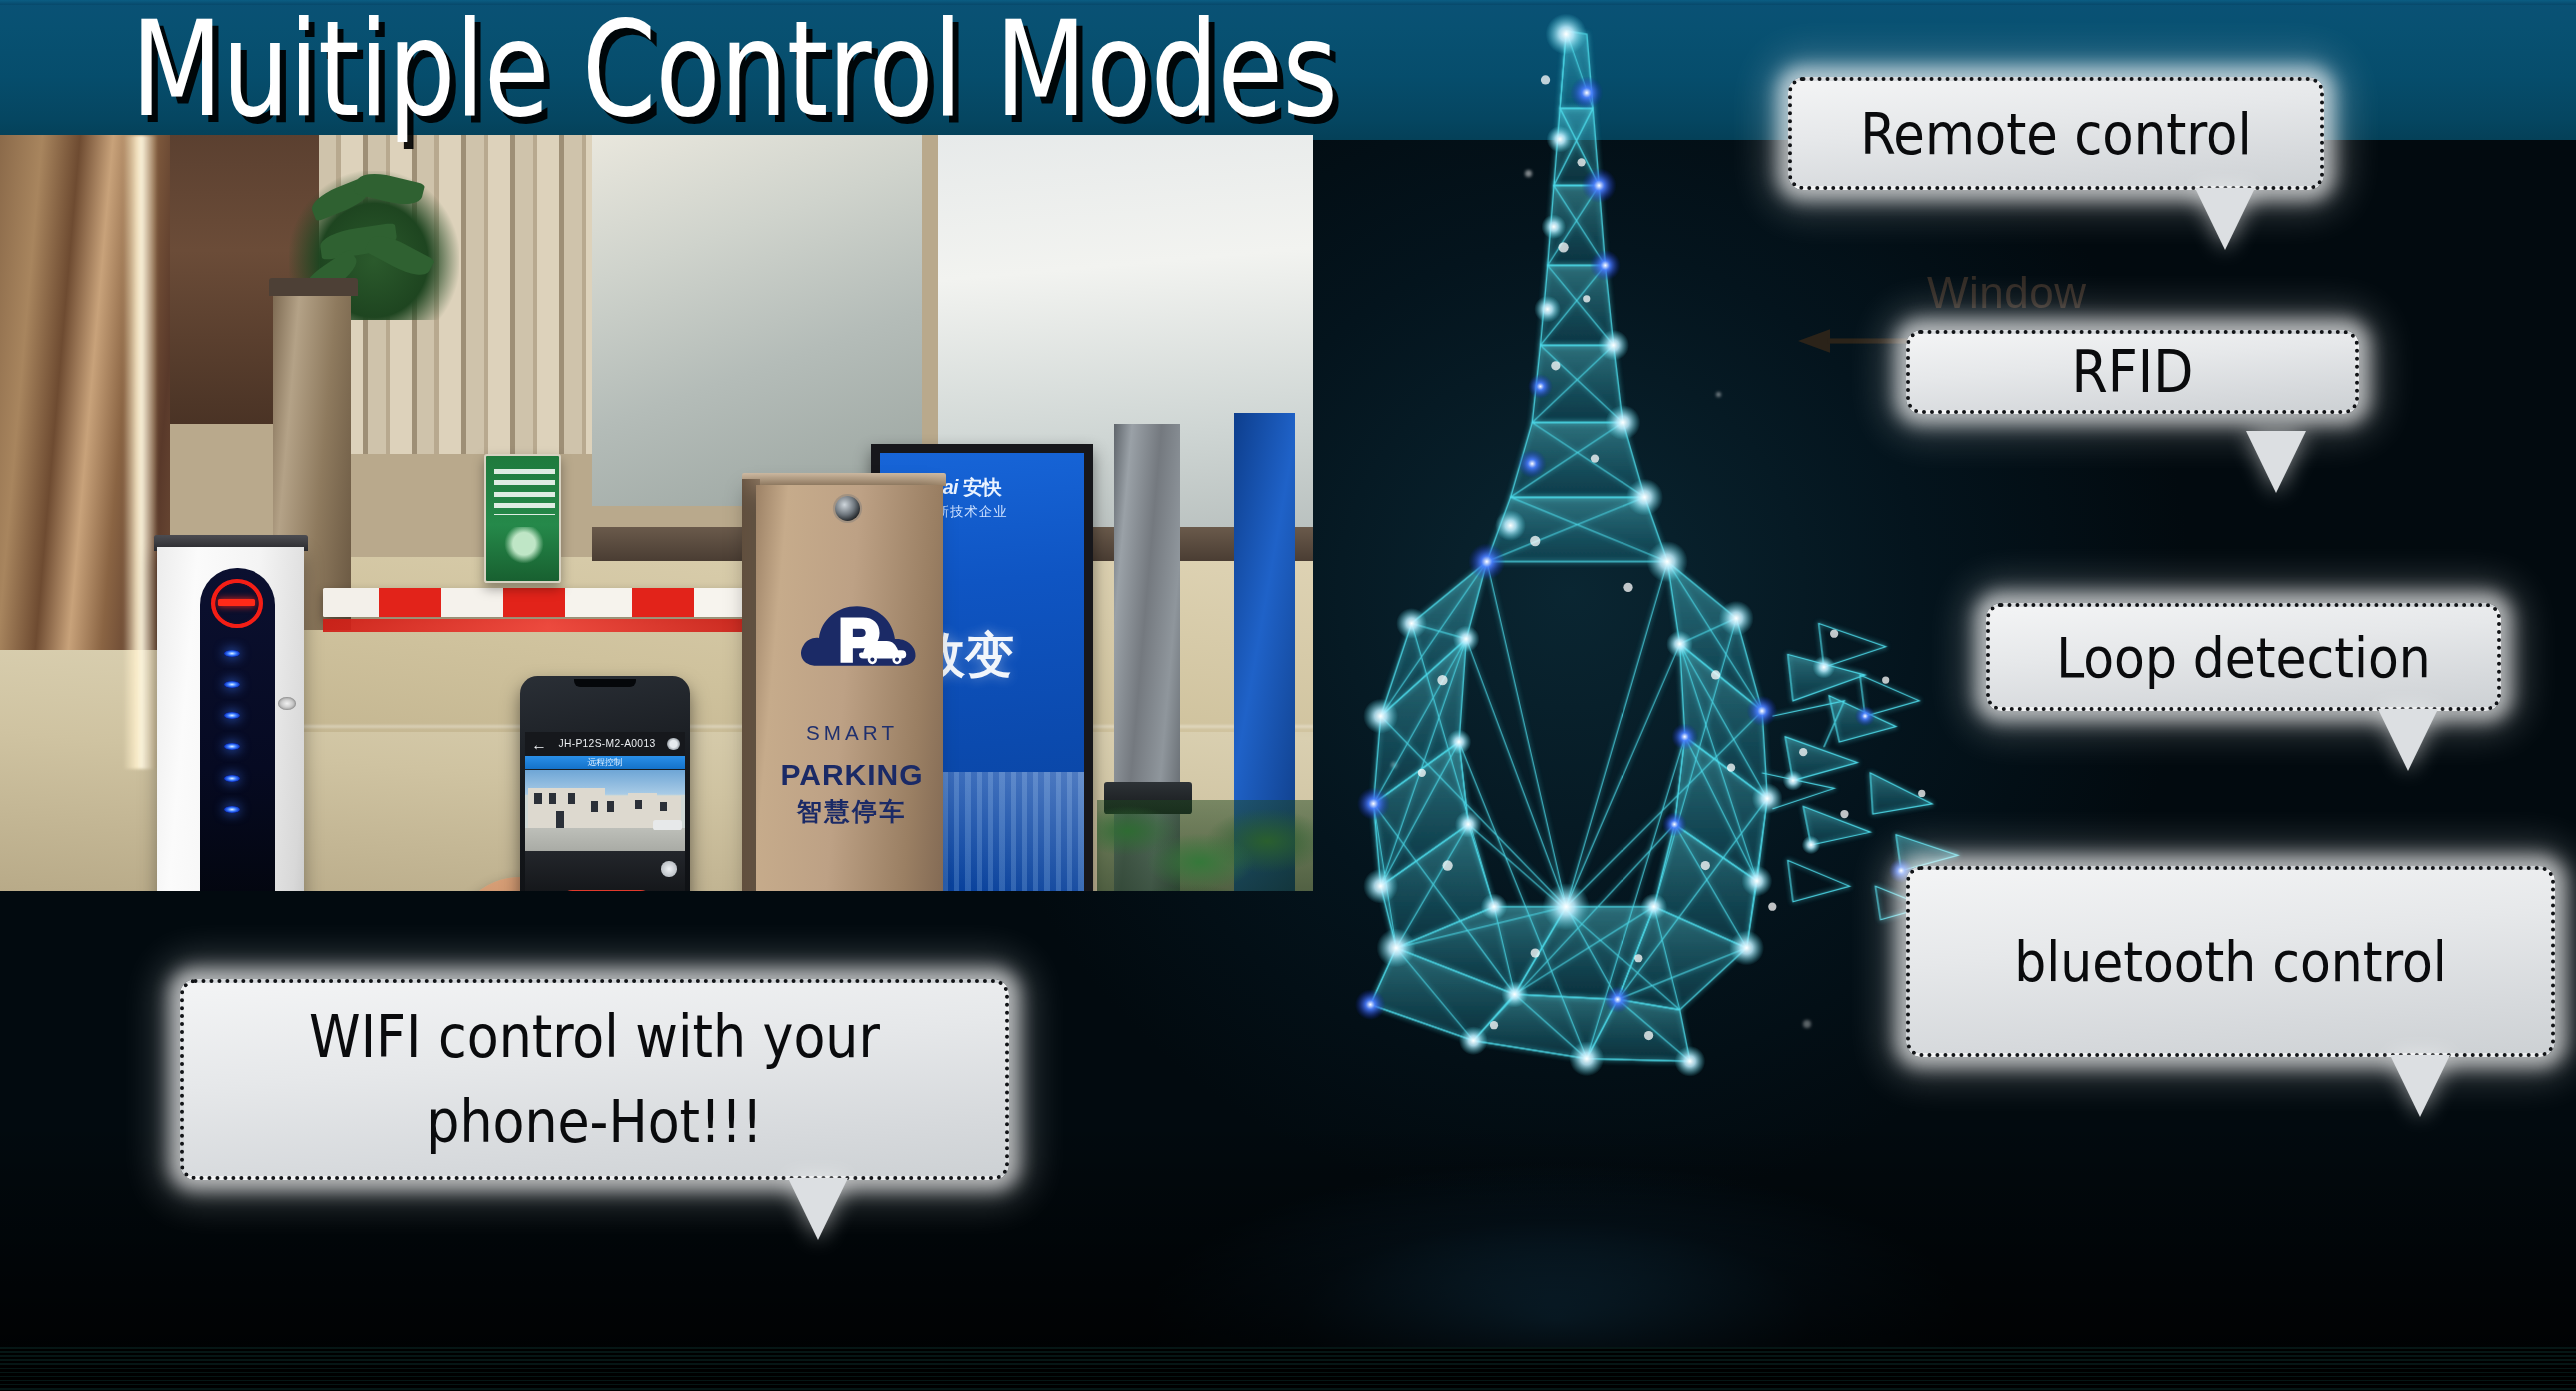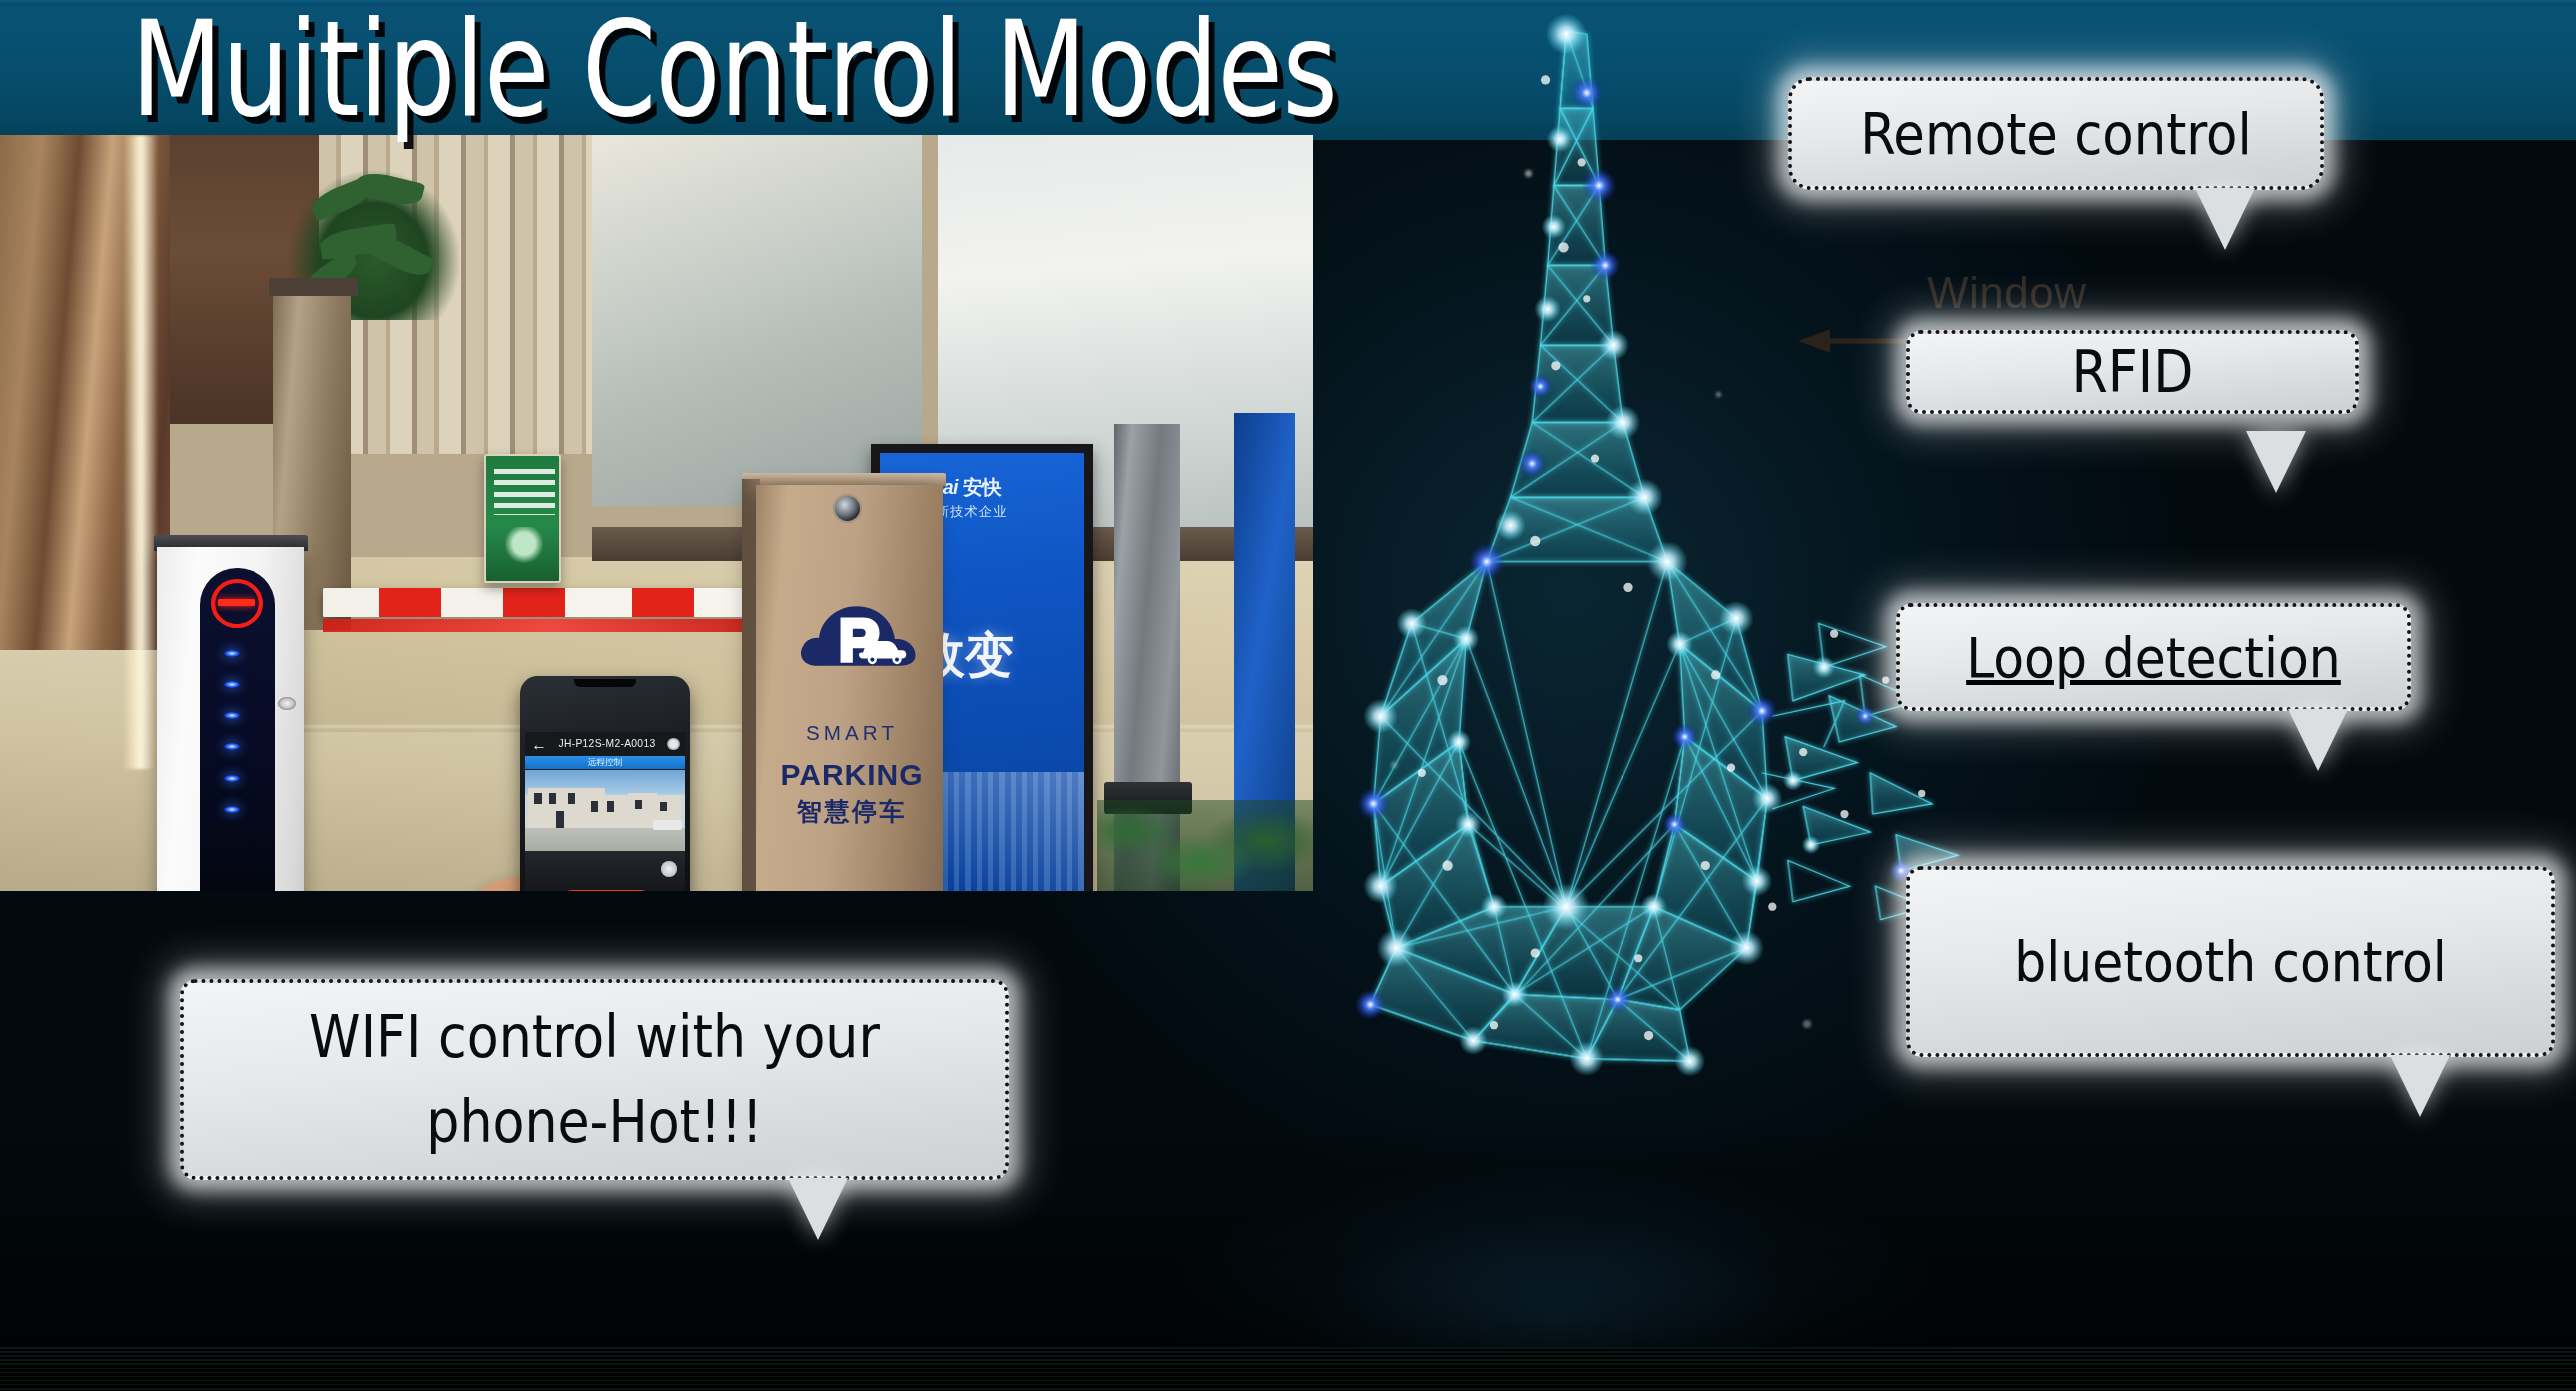--- a/index.html
+++ b/index.html
@@ -285,28 +285,28 @@
   .callout .tail {
     position:absolute;
     width:0; height:0;
     border-left:30px solid transparent;
     border-right:30px solid transparent;
     border-top:62px solid #dcdfe2;
     filter:drop-shadow(0 0 11.3px rgba(255,255,255,.55));
   }
 
   #callout-remote { left:1788px; top:77px; }
-  #callout-remote .bubble { width:536px; height:113px; font-size:57px;border-radius:22px; }
+  #callout-remote .bubble { width:536px; height:113px; font-size:57px; }
   #callout-remote .tail { left:407px; top:111px; }
 
   #callout-rfid { left:1906px; top:330px; }
   #callout-rfid .bubble { width:453px; height:84px; font-size:58px; }
   #callout-rfid .tail { left:340px; top:101px; }
 
-  #callout-loop { left:1896px; top:603px;text-decoration:underline; }
+  #callout-loop { left:1986px; top:603px; }
   #callout-loop .bubble { width:515px; height:108px; font-size:56px; }
   #callout-loop .tail { left:392px; top:106px; }
 
   #callout-bt { left:1906px; top:866px; }
   #callout-bt .bubble { width:649px; height:191px; font-size:56px; line-height:1.42; }
   #callout-bt .tail { left:484px; top:189px; }
 
   #callout-wifi { left:180px; top:979px; }
   #callout-wifi .bubble { width:829px; height:201px; font-size:58px; line-height:1.45; }
   #callout-wifi .tail { left:608px; top:199px; }

